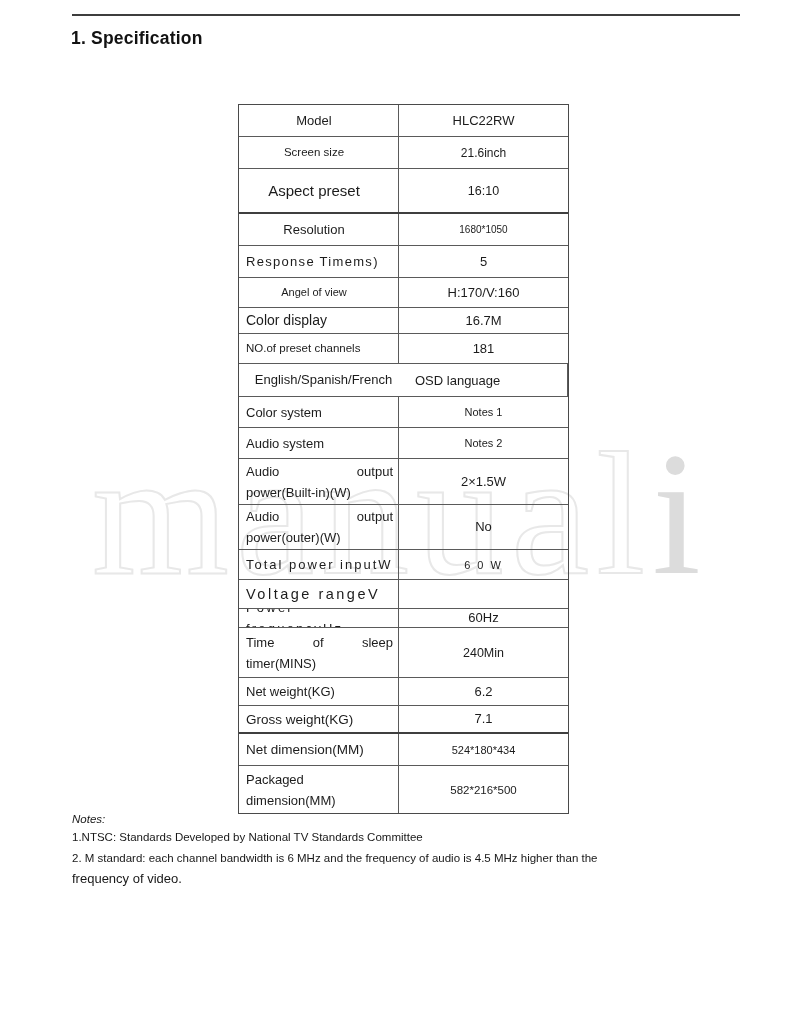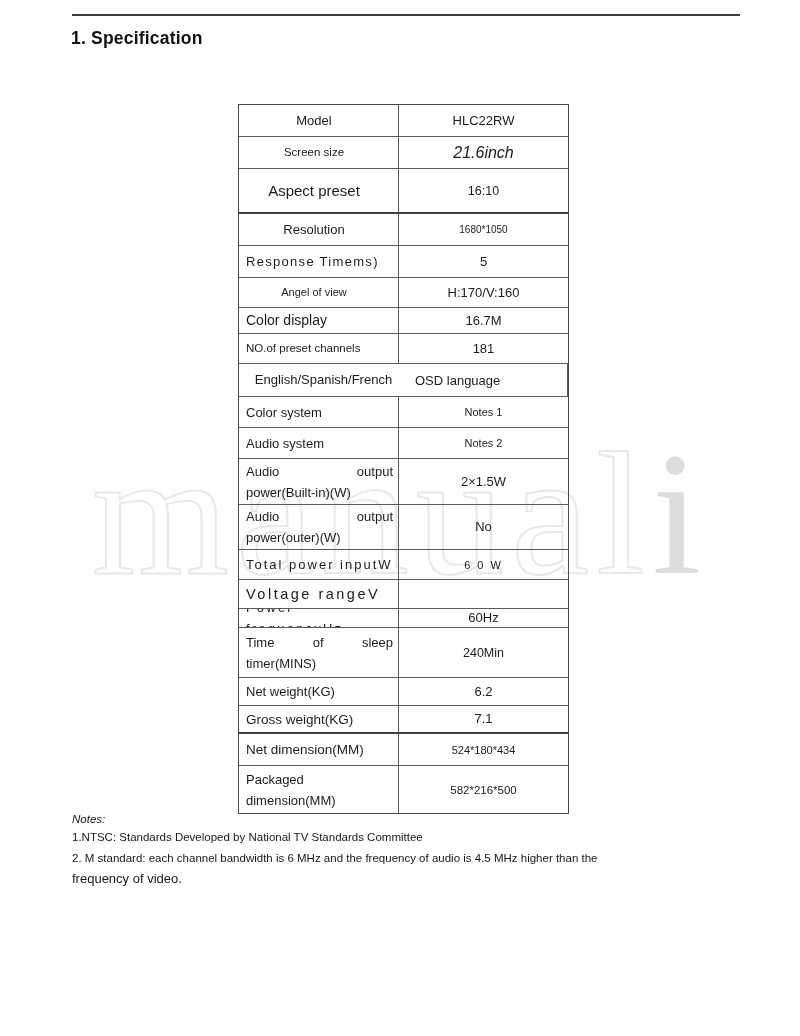--- a/index.html
+++ b/index.html
@@ -48,21 +48,21 @@
 
 <div class="watermark"><span class="wm-outline">manual</span><span class="wm-solid">i</span></div>
 
 <div class="spec-table">
     <div class="trow" style="height: 32px;">
       <div class="cell lcell ac" style="font-size: 13px;">Model</div>
       <div class="cell vcell" style="font-size: 13px;">HLC22RW</div>
     </div>
     <div class="trow" style="height: 32px;">
       <div class="cell lcell ac" style="font-size: 11.5px;">Screen size</div>
-      <div class="cell vcell" style="font-size: 16px; font-style: italic;">21.6inch</div>
+      <div class="cell vcell" style="font-size: 12px;">21.6inch</div>
     </div>
     <div class="trow bb" style="height: 45px;">
       <div class="cell lcell ac" style="font-size: 15px;">Aspect preset</div>
       <div class="cell vcell" style="font-size: 12.5px;">16:10</div>
     </div>
     <div class="trow" style="height: 32px;">
       <div class="cell lcell ac" style="font-size: 13px;">Resolution</div>
       <div class="cell vcell" style="font-size: 10px;">1680*1050</div>
     </div>
     <div class="trow" style="height: 32px;">

